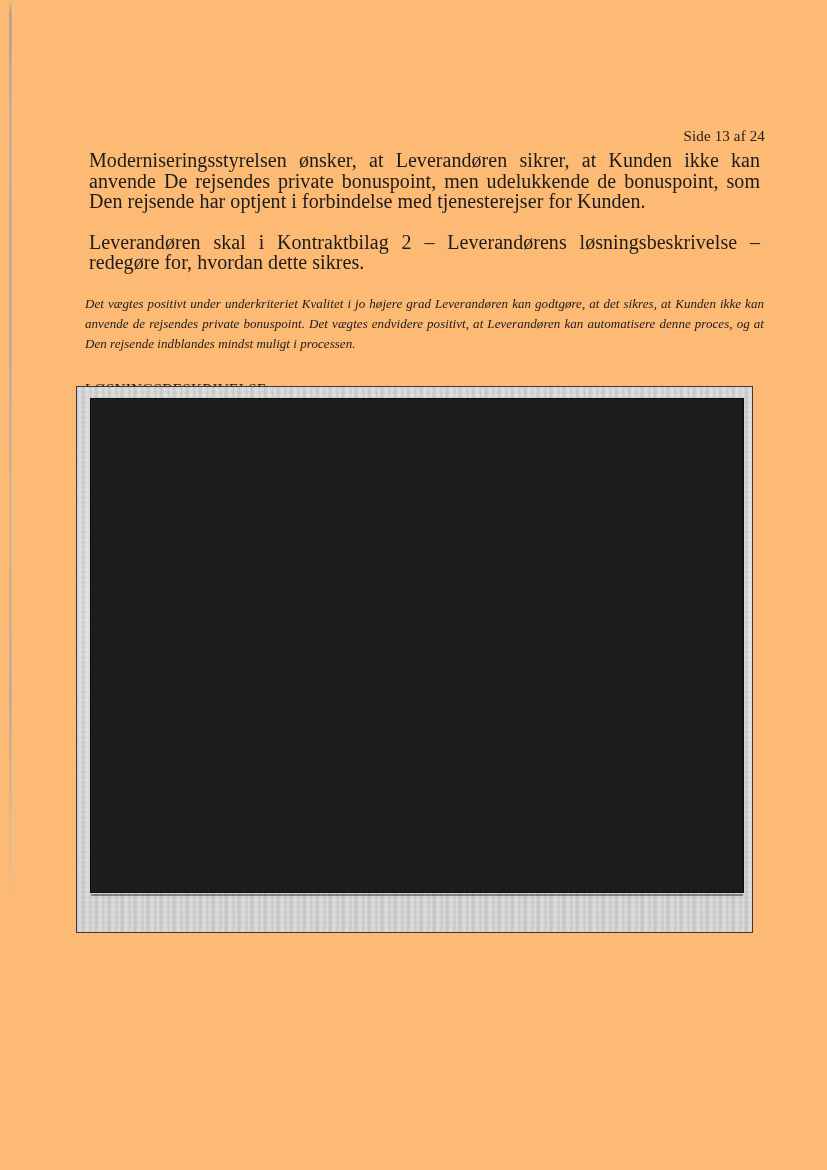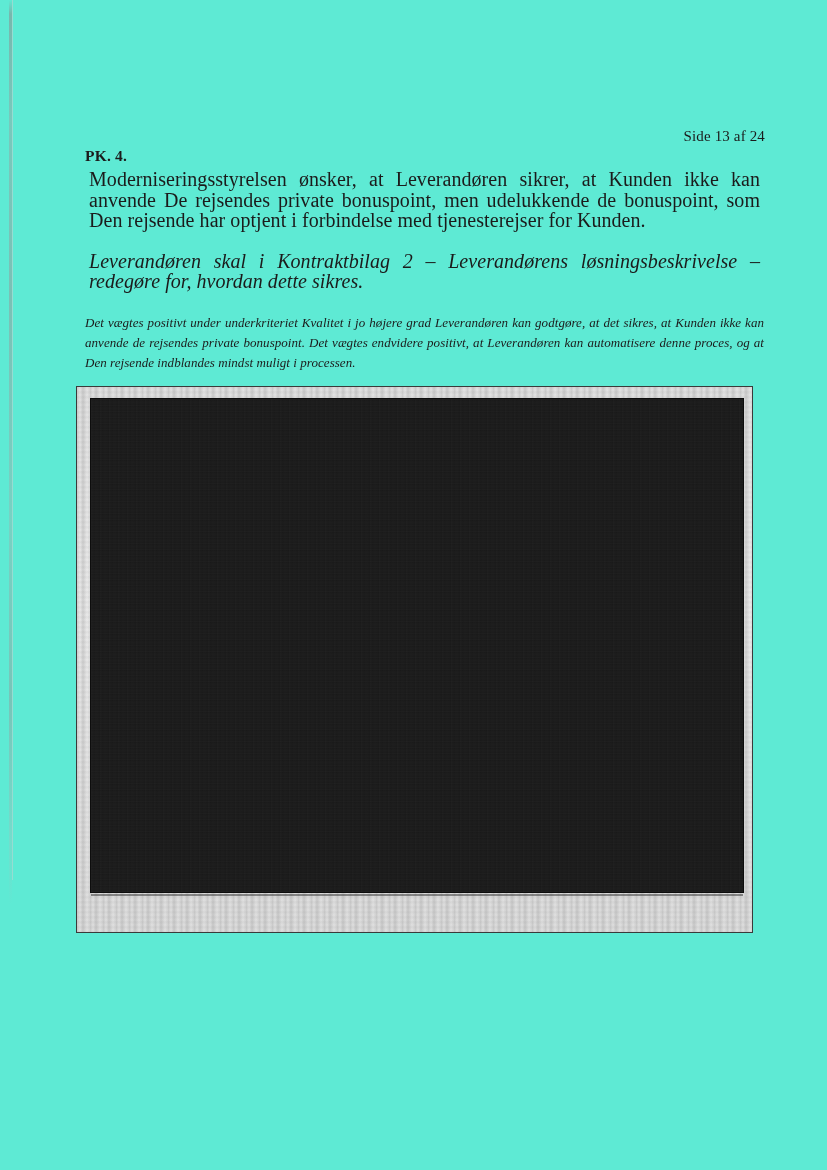--- a/index.html
+++ b/index.html
@@ -6,21 +6,21 @@
   html, body {
     margin: 0;
     padding: 0;
     background: #ffffff;
   }
 
   .page {
     position: relative;
     width: 827px;
     height: 1170px;
-    background: #5eead4;
+    background: #fdba74;
     overflow: hidden;
     font-family: "Liberation Serif", "DejaVu Serif", serif;
     color: #1b1b1b;
     -webkit-font-smoothing: antialiased;
   }
 
   
   .scan-edge {
     position: absolute;
     left: 9px;
@@ -77,21 +77,20 @@
   p.body-par {
     margin: 4px;
     font-size: 20px;
     line-height: 20.5px;
     text-align: justify;
     letter-spacing: 0.05px;
   }
 
   p.body-par.spaced {
     margin-top: 20px;
-    font-style: italic;
   }
 
   p.italic-par {
     margin: 21px 0 0 0;
     font-size: 13px;
     line-height: 20px;
     font-style: italic;
     text-align: justify;
     letter-spacing: 0.05px;
   }
@@ -189,21 +188,20 @@
 
 <div class="page">
 
   <div class="scan-edge"></div>
   <div class="scan-edge-2"></div>
 
   <div class="page-header">Side 13 af 24</div>
 
   <div class="content">
 
-    <div class="section-heading">PK. 4.</div>
 
     <p class="body-par">Moderniseringsstyrelsen ønsker, at Leverandøren sikrer, at Kunden ikke kan anvende De rejsendes private bonuspoint, men udelukkende de bonuspoint, som Den rejsende har optjent i forbindelse med tjenesterejser for Kunden.</p>
 
     <p class="body-par spaced">Leverandøren skal i Kontraktbilag 2 – Leverandørens løsningsbeskrivelse – redegøre for, hvordan dette sikres.</p>
 
     <p class="italic-par">Det vægtes positivt under underkriteriet Kvalitet i jo højere grad Leverandøren kan godtgøre, at det sikres, at Kunden ikke kan anvende de rejsendes private bonuspoint. Det vægtes endvidere positivt, at Leverandøren kan automatisere denne proces, og at Den rejsende indblandes mindst muligt i processen.</p>
 
     <div class="solution-label">LØSNINGSBESKRIVELSE:</div>
 
   </div>

